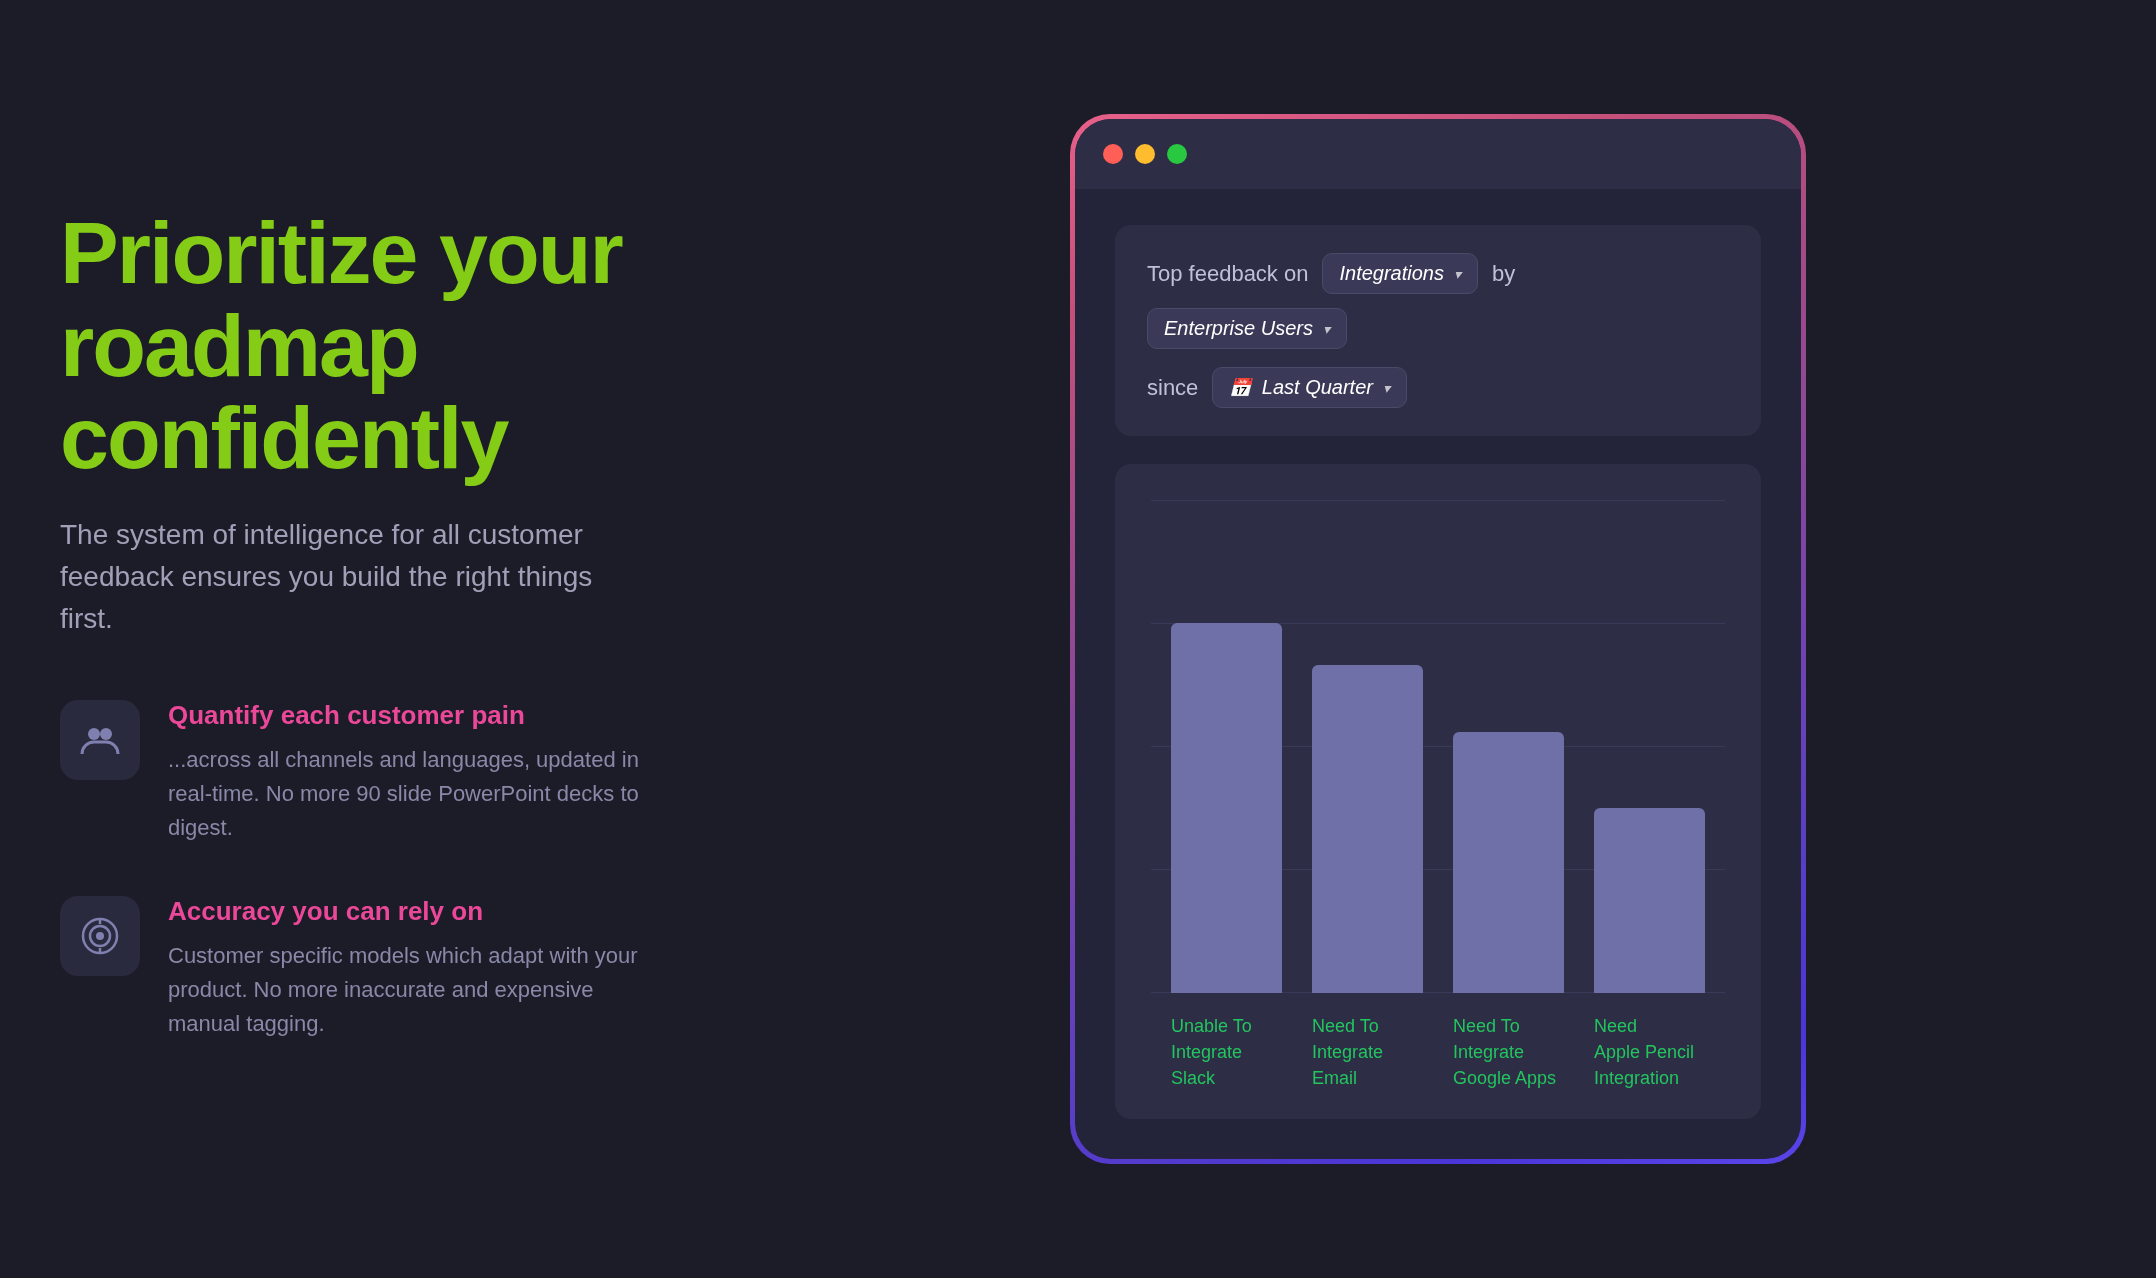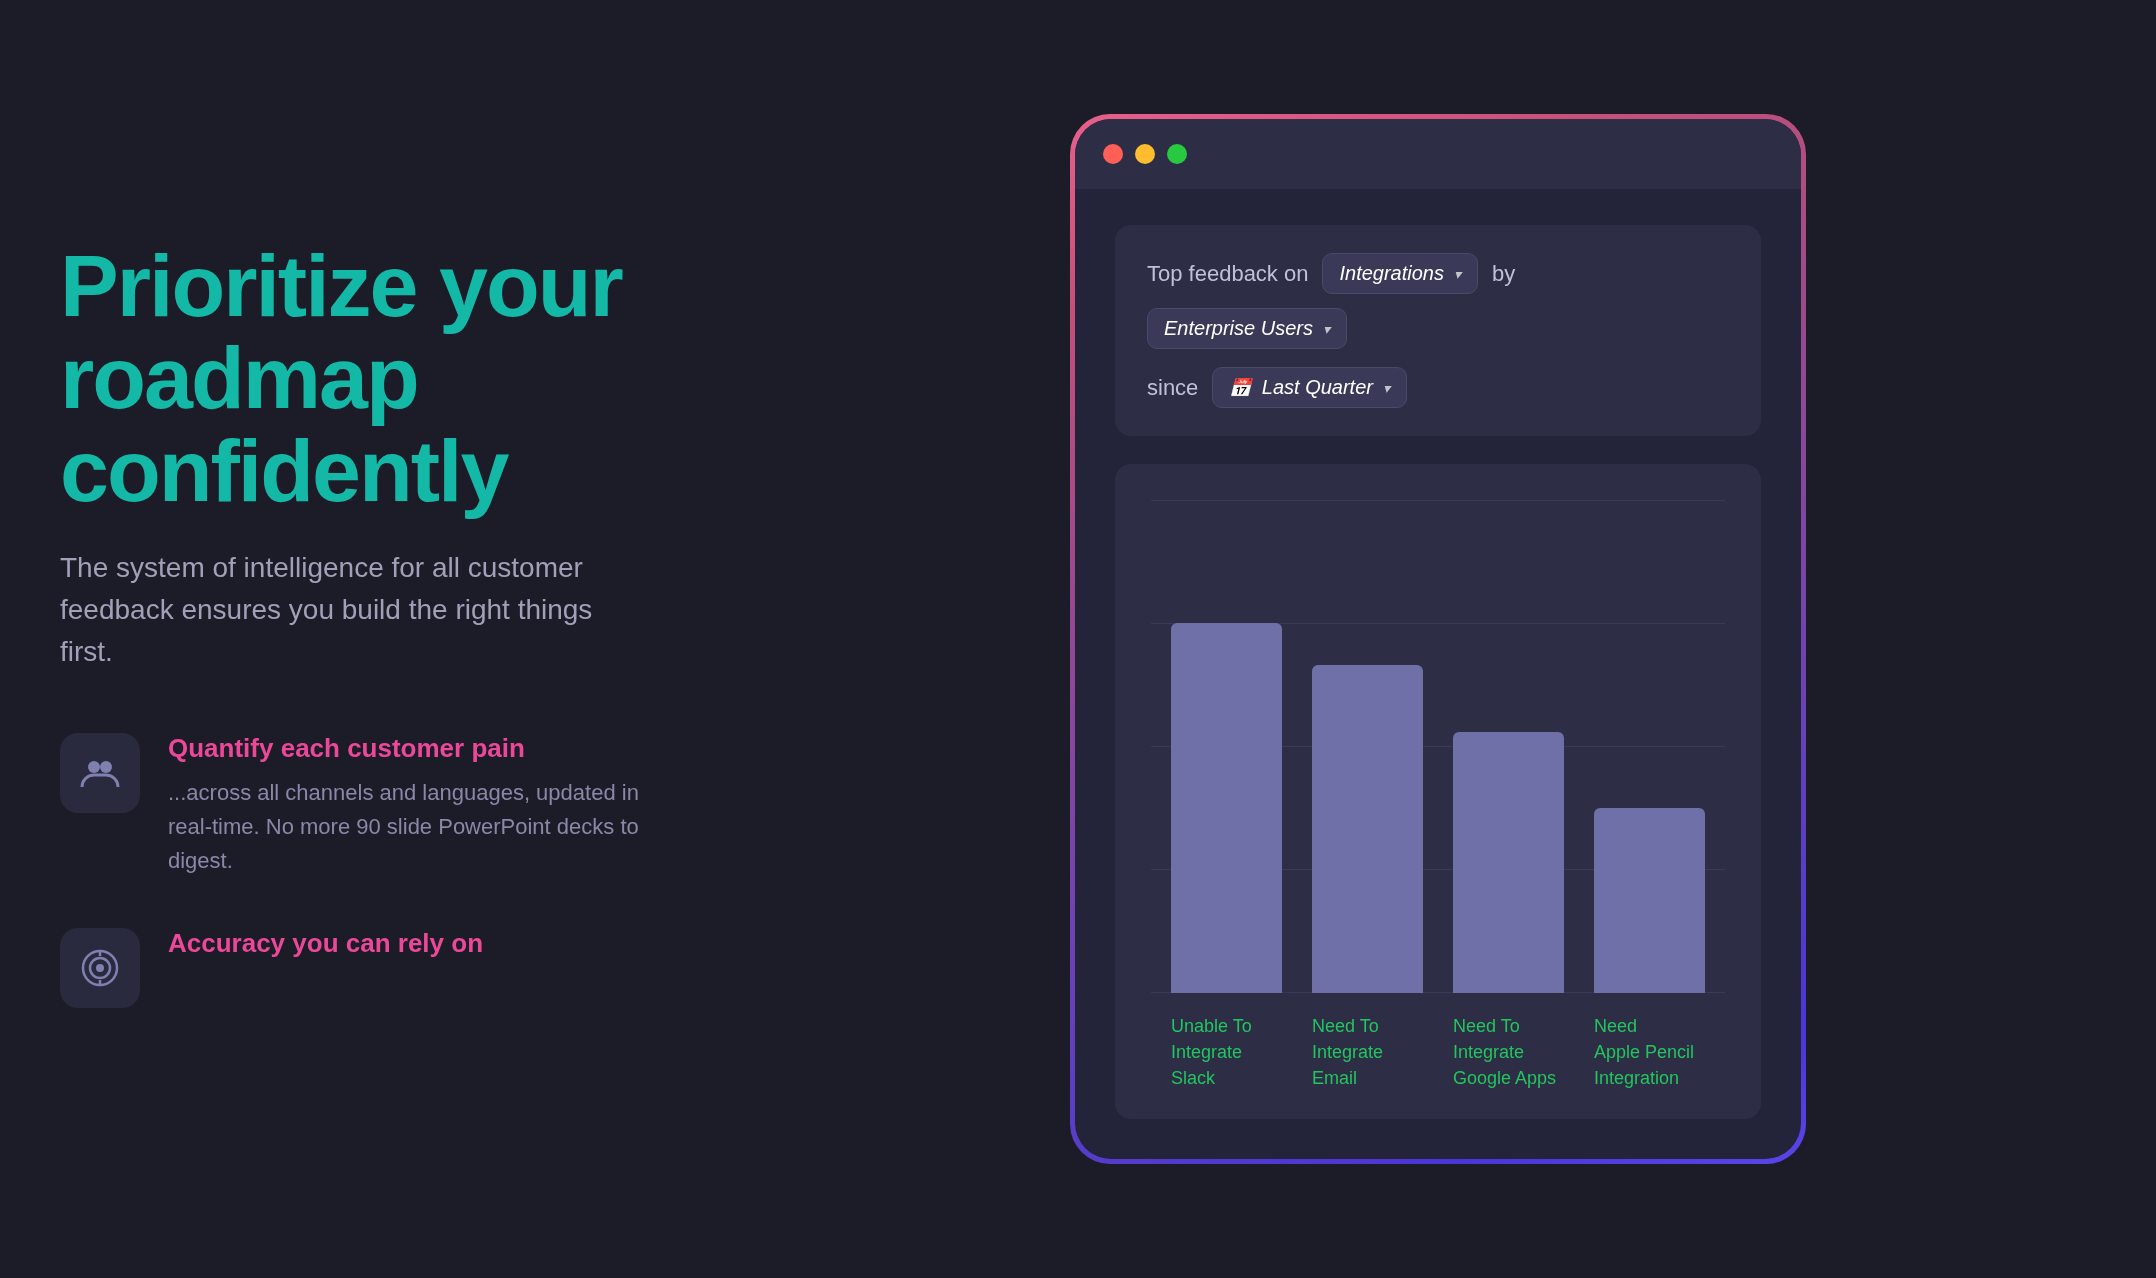--- a/index.html
+++ b/index.html
@@ -18,21 +18,21 @@
       width: 700px;
       padding: 80px 60px 60px 60px;
       display: flex;
       flex-direction: column;
       justify-content: center;
     }
 
     .main-headline {
       font-size: 88px;
       font-weight: 800;
-      color: #14b8a6;
+      color: #84cc16;
       line-height: 1.05;
       margin-bottom: 30px;
       letter-spacing: -2px;
     }
 
     .subtitle {
       font-size: 28px;
       color: #a0a0b8;
       line-height: 1.5;
       margin-bottom: 60px;
@@ -284,20 +284,21 @@
       <svg viewBox="0 0 40 40" fill="none">
         <circle cx="20" cy="20" r="17" stroke="#8080b0" stroke-width="2.5"></circle>
         <circle cx="20" cy="20" r="10" stroke="#8080b0" stroke-width="2.5"></circle>
         <circle cx="20" cy="20" r="4" fill="#8080b0"></circle>
         <line x1="20" y1="2" x2="20" y2="8" stroke="#8080b0" stroke-width="2.5"></line>
         <line x1="20" y1="32" x2="20" y2="38" stroke="#8080b0" stroke-width="2.5"></line>
       </svg>
     </div>
     <div class="feature-text">
       <h3>Accuracy you can rely on</h3>
+      <p>Customer specific models which adapt with your product. No more inaccurate and expensive manual tagging.</p>
     </div>
   </div>
 </div>
 
 <div class="right-panel">
   <div class="browser-window">
     <div class="browser-inner">
       <div class="browser-chrome">
         <div class="traffic-light tl-red"></div>
         <div class="traffic-light tl-yellow"></div>

